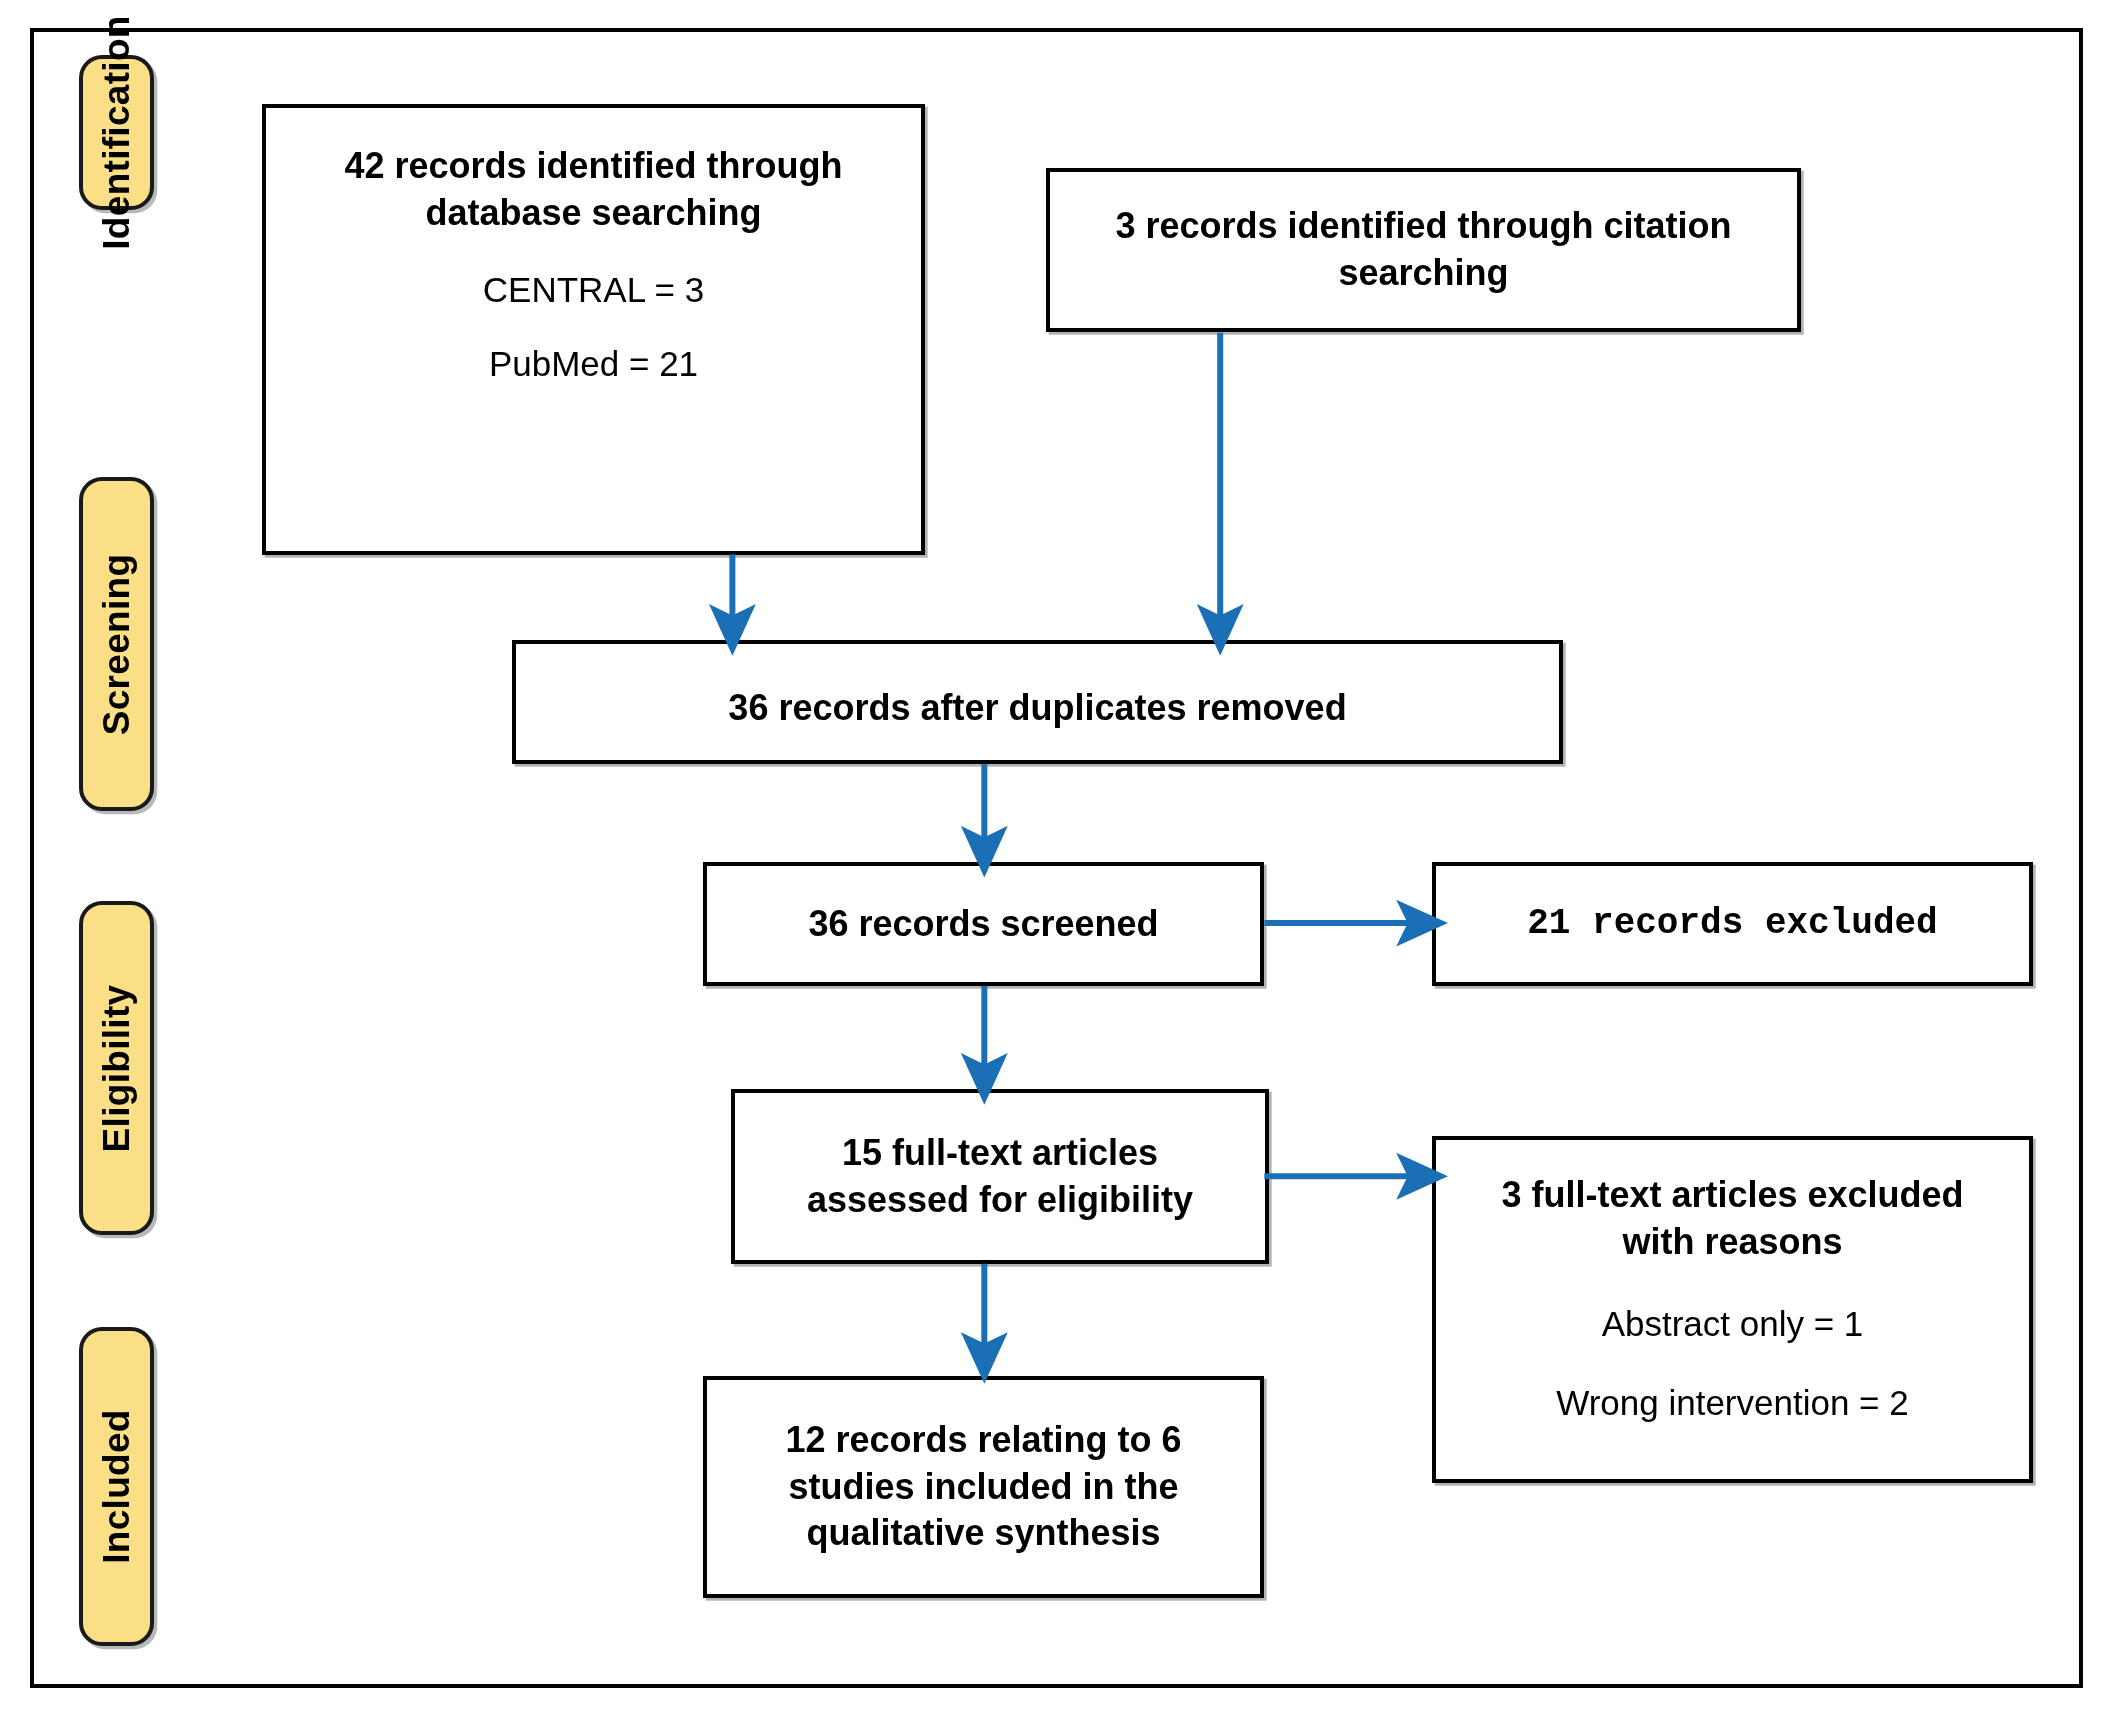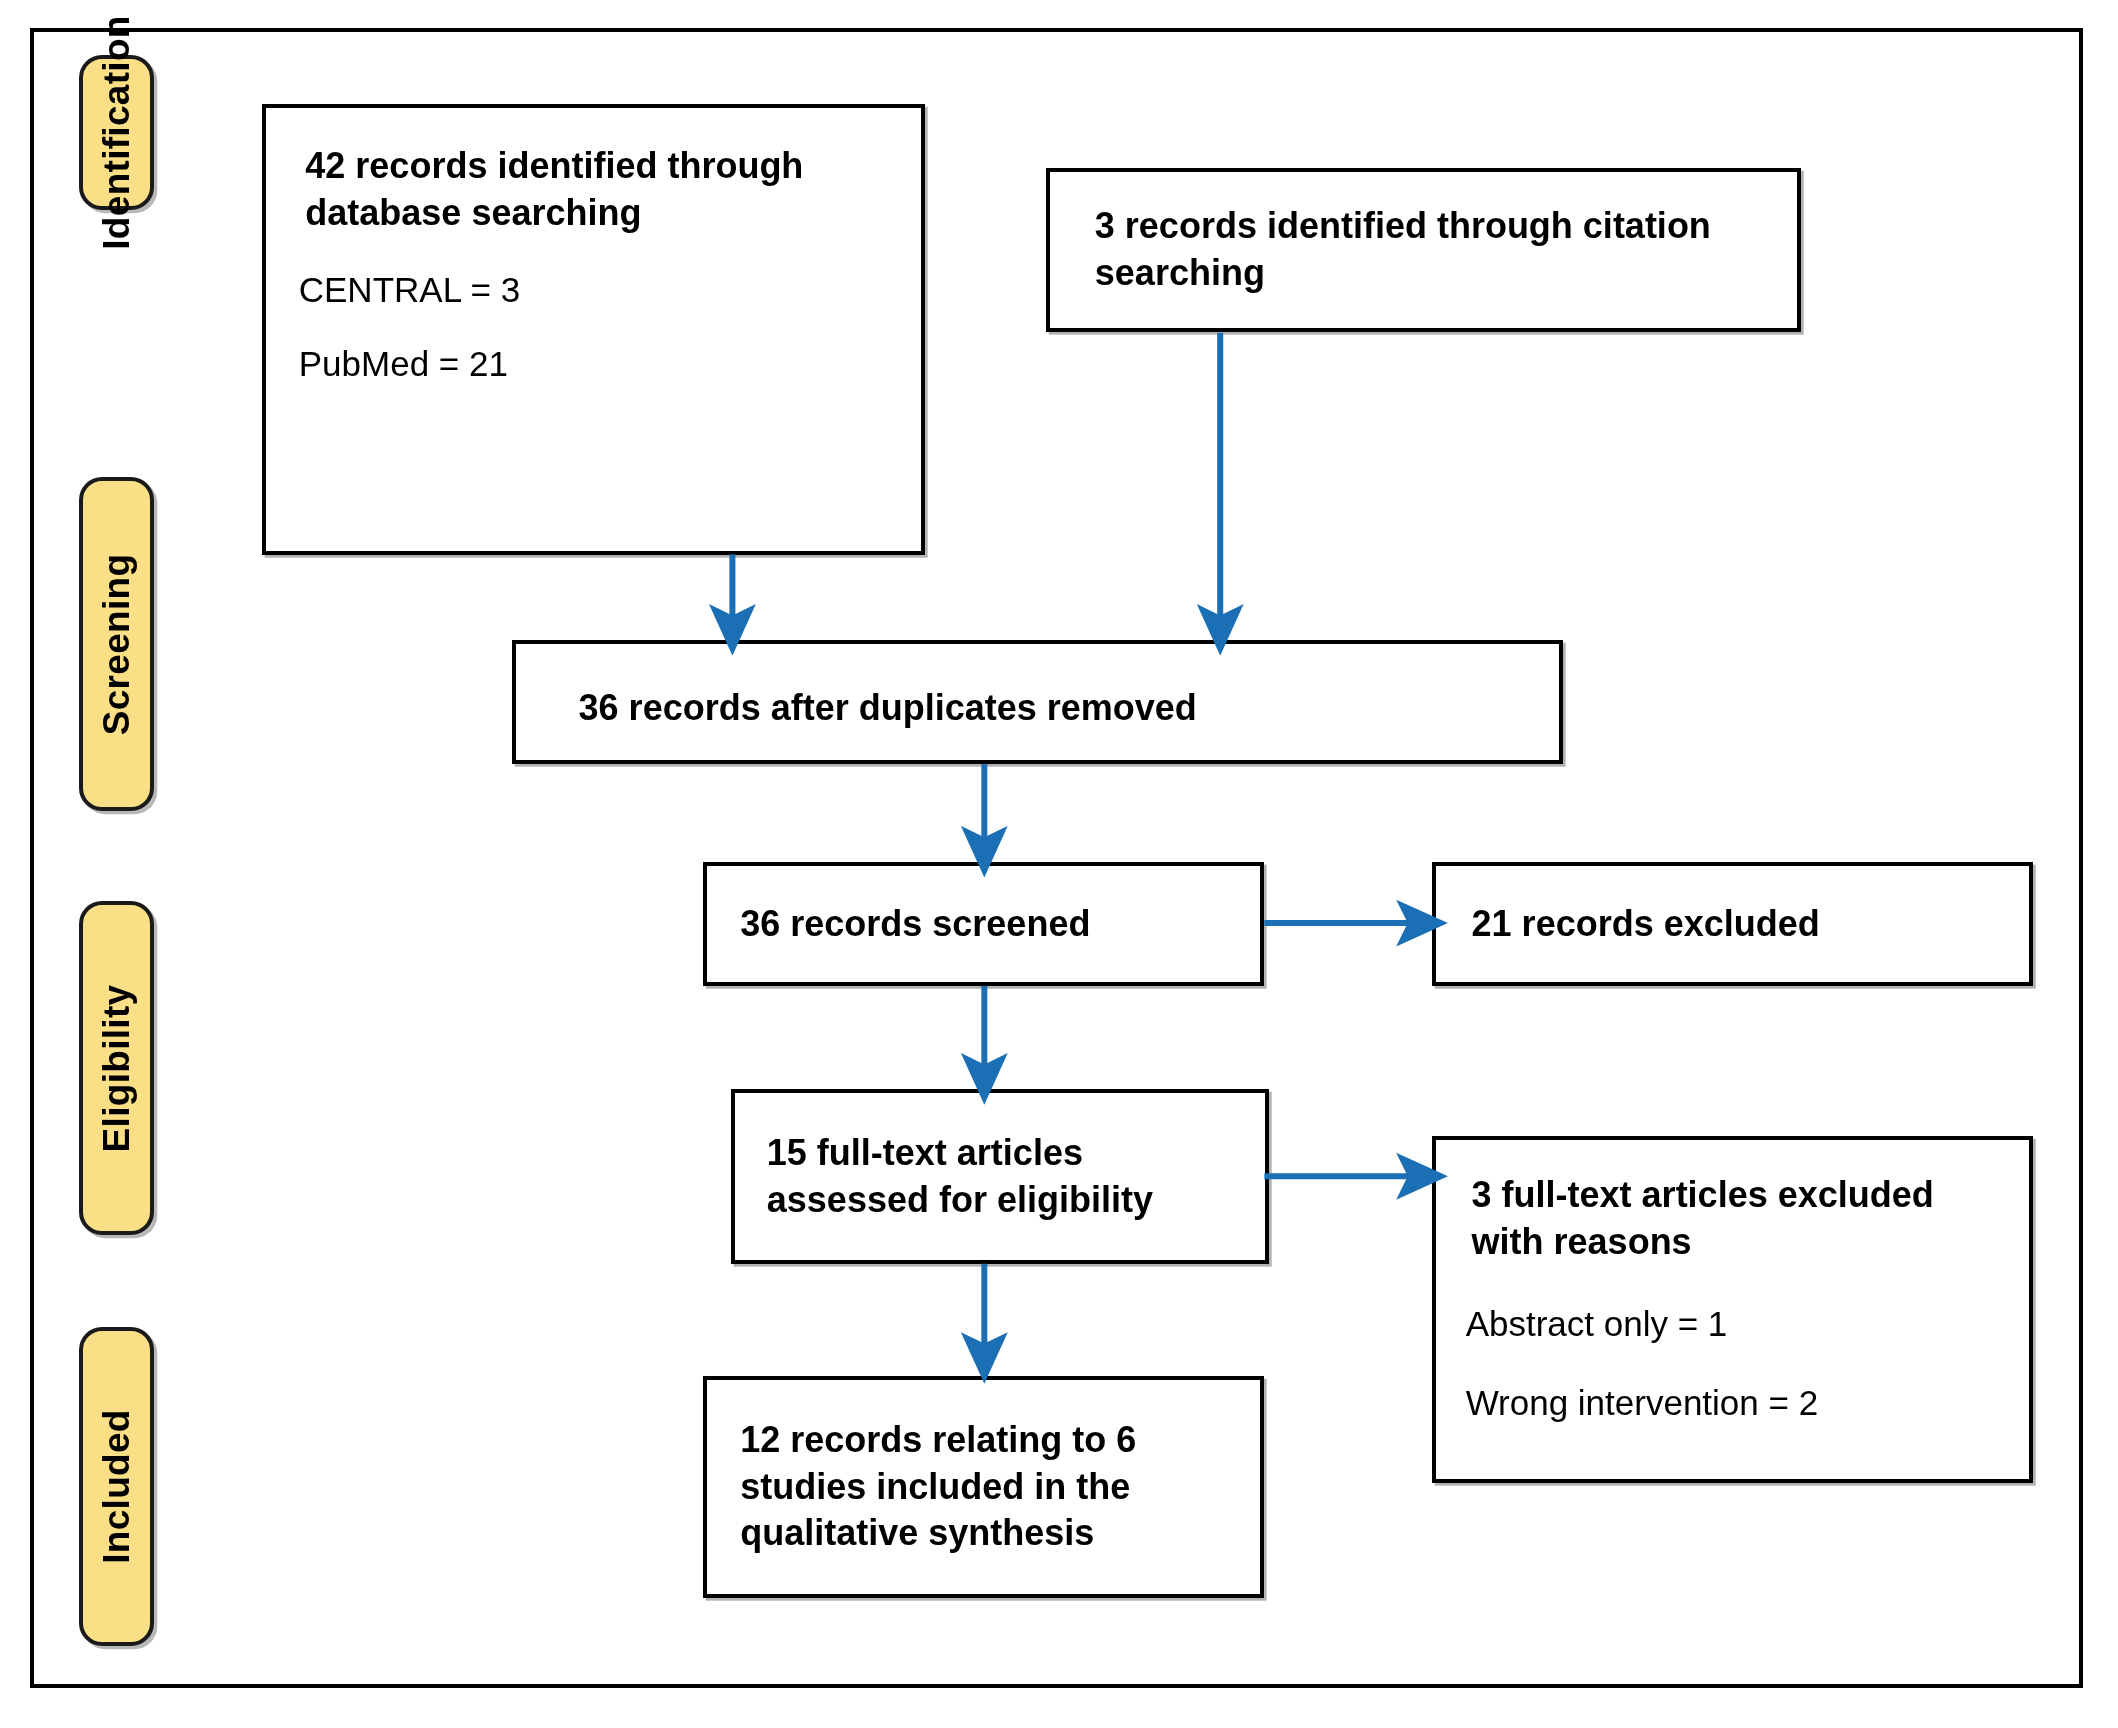--- a/index.html
+++ b/index.html
@@ -54,21 +54,21 @@
   
   .flow-box {
     position: absolute;
     background: #ffffff;
     border: 4.7px solid #000000;
     box-sizing: border-box;
     box-shadow: 2.7px 2.7px 0 rgba(0,0,0,0.30);
     display: flex;
     flex-direction: column;
     align-items: center;
-    text-align: left;
+    text-align: center;
     color: #000000;
   }
   .flow-box .headline {
     font-size: 36px;
     font-weight: bold;
     line-height: 1.30;
     width: 88%;
   }
   .flow-box .detail {
     font-size: 35px;
@@ -76,21 +76,21 @@
     line-height: 1.25;
     width: 90%;
   }
 
   
   .box-db            { justify-content: flex-start; padding-top: 35px; }
   .box-db .detail    { margin-top: 31px; }
   .box-citation      { justify-content: center; }
   .box-dupes         { justify-content: flex-start; padding-top: 41px; }
   .box-screened      { justify-content: center; }
-  .box-excluded      { justify-content: center; }
+  .box-excluded      { justify-content: center; font-family: Liberation Mono, monospace; }
   .box-fulltext      { justify-content: center; }
   .box-included      { justify-content: center; margin-top: 8px; }
   .box-ftexcluded    { justify-content: flex-start; padding-top: 32px; }
   .box-ftexcluded .detail { margin-top: 36px; }
 
   
   #connectors {
     position: absolute;
     left: 0;
     top: 0;

